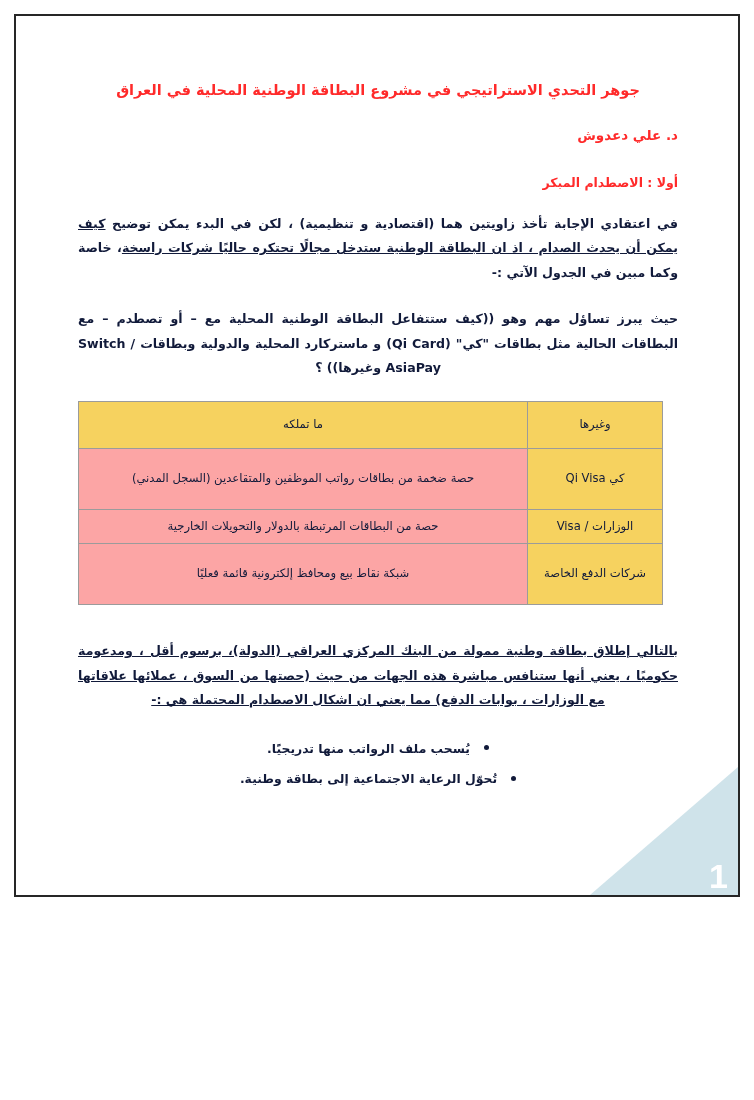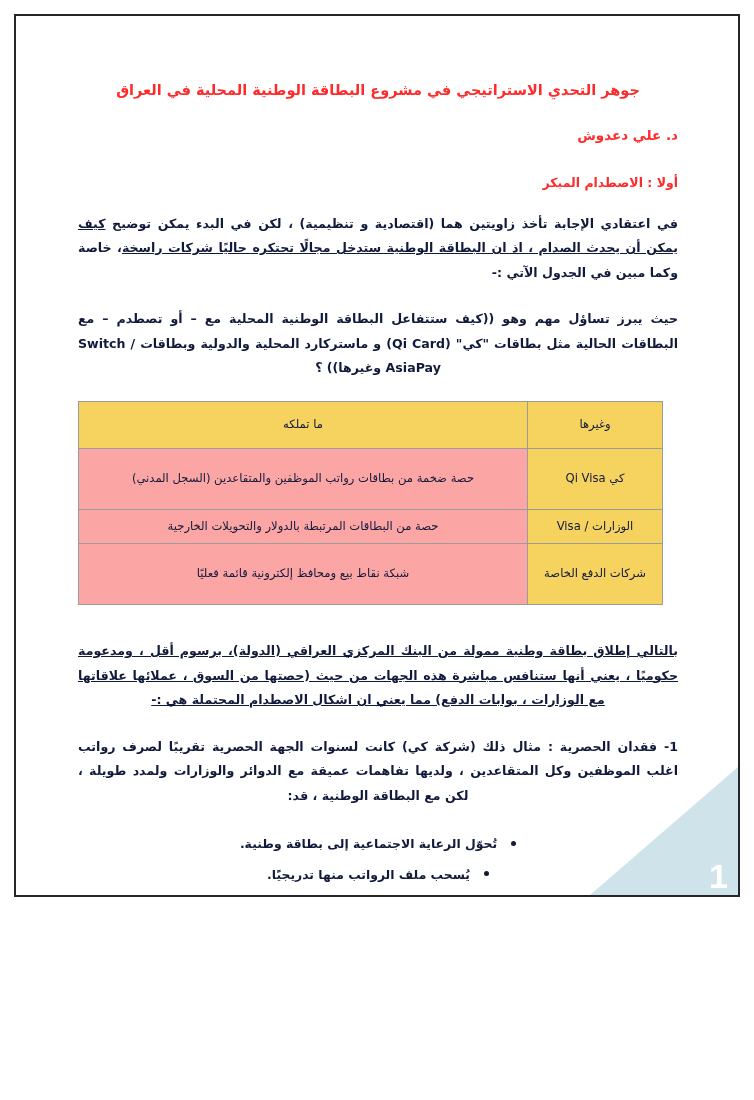--- a/index.html
+++ b/index.html
@@ -221,25 +221,24 @@
           <tr class="row-tall">
             <td class="col-company">شركات الدفع الخاصة</td>
             <td class="col-detail">شبكة نقاط بيع ومحافظ إلكترونية قائمة فعليًا</td>
           </tr>
         </tbody>
       </table>
     </div>
 
     <p class="body" style="margin-top:34px;text-decoration:underline;">بالتالي إطلاق بطاقة وطنية ممولة من البنك المركزي العراقي (الدولة)، برسوم أقل ، ومدعومة حكوميًا ، يعني أنها ستنافس مباشرة هذه الجهات من حيث (حصتها من السوق ، عملائها علاقاتها مع الوزارات ، بوابات الدفع) مما يعني ان اشكال الاصطدام المحتملة هي :-</p>
 
-    <p class="body">1- فقدان الحصرية : مثال ذلك (شركة كي) كانت لسنوات الجهة الحصرية تقريبًا لصرف رواتب اغلب الموظفين وكل المتقاعدين ، ولديها تفاهمات عميقة مع الدوائر والوزارات ولمدد طويلة ، لكن مع البطاقة الوطنية ، قد:</p>
 
     <ul class="bullets">
+      <li><span class="bullet-dot"></span><span>يُسحب ملف الرواتب منها تدريجيًا.</span></li>
       <li><span class="bullet-dot"></span><span>تُحوّل الرعاية الاجتماعية إلى بطاقة وطنية.</span></li>
-      <li><span class="bullet-dot"></span><span>يُسحب ملف الرواتب منها تدريجيًا.</span></li>
     </ul>
 
   </div>
 
   <div class="corner-deco">
     <div class="tri"></div>
   </div>
   <div class="page-number">1</div>
 
 </div>

